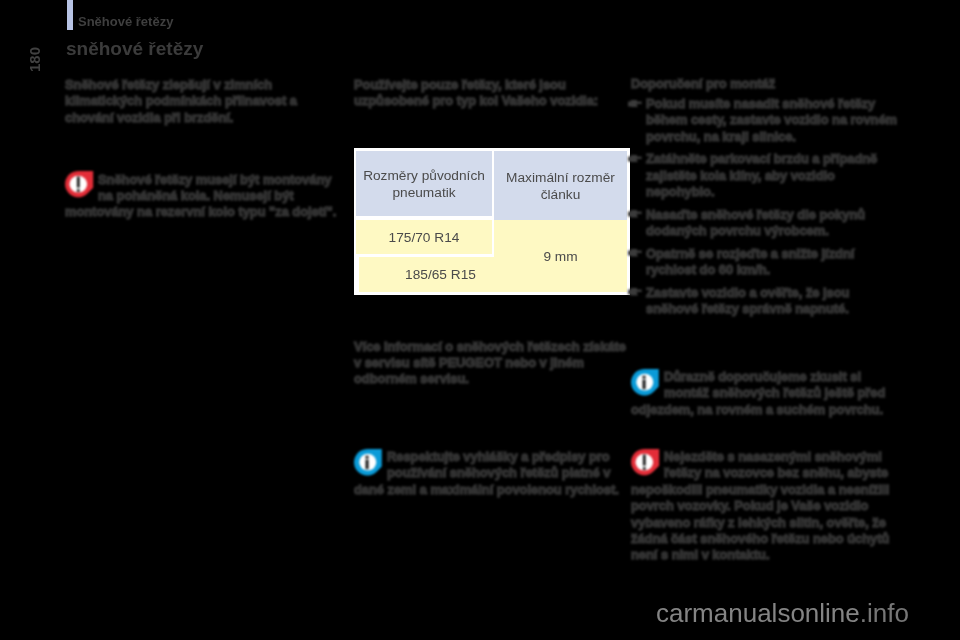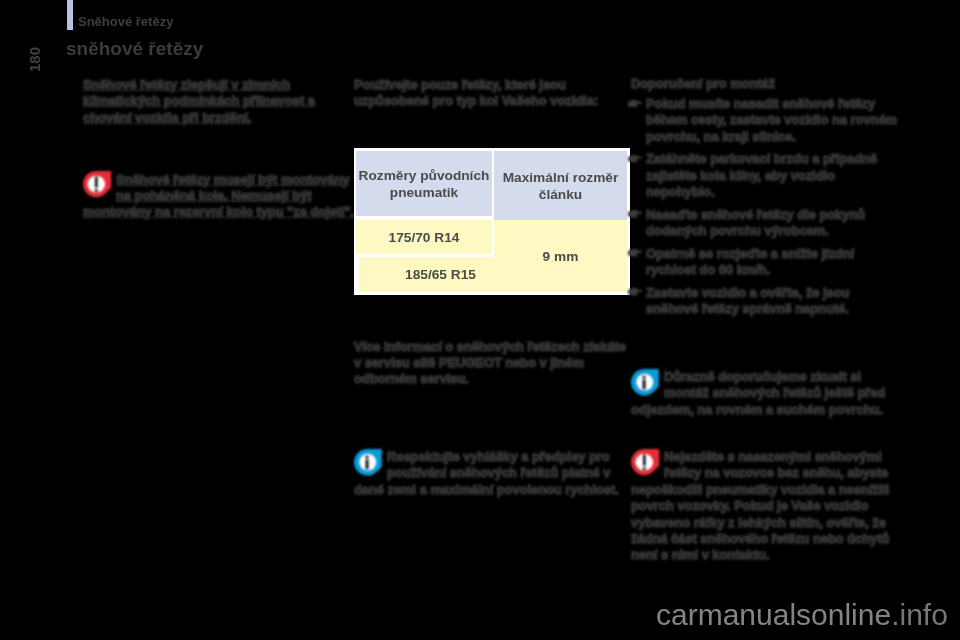--- a/index.html
+++ b/index.html
@@ -13,44 +13,44 @@
            white-space:nowrap;}
 
   .accent-bar{position:absolute;left:67px;top:-4px;width:6px;height:34px;background:#b7c3e4;}
   .section-label{position:absolute;left:78px;top:14px;color:#3f3f3f;
                  font-size:13px;font-weight:bold;letter-spacing:0px;}
   .page-title{position:absolute;left:66px;top:38px;color:#3b3b3b;
               font-size:19px;font-weight:bold;letter-spacing:0px;}
 
   .col{position:absolute;color:#333333;font-size:12.85px;font-weight:bold;line-height:16.4px;
         -webkit-text-stroke:1.35px #333333;filter:blur(0.8px);}
-  .c1{left:83px;width:274px;text-decoration:underline;}
+  .c1{left:65px;width:274px;}
   .c2{left:354px;width:274px;}
   .c3{left:631px;width:259px;}
   .c3b{left:646px;width:252px;}
 
   
   .icon{width:28px;height:26.6px;float:left;margin:-0.5px 5px 0 0;}
   .icon svg{display:block;overflow:visible}
 
   
   .tbl{position:absolute;left:353.5px;top:148px;width:276px;height:146.5px;background:#ffffff;}
   .tcell{position:absolute;display:flex;align-items:center;justify-content:center;
-         text-align:center;color:#4b4b4b;font-size:13.7px;font-weight:bold;
+         text-align:center;color:#4b4b4b;font-size:13.7px;font-weight:normal;
          font-family:"Liberation Sans",sans-serif;line-height:17px;}
   .thd{background:#d3dbec;}
   .tbd{background:#fef9c3;}
 
   .bullets{list-style:none;margin:0;padding:0;}
   .bullets li{position:relative;margin-bottom:6.2px;}
   .hand{position:absolute;left:-17.7px;top:3.5px;width:13.7px;height:7.2px;}
   .hand svg{display:block}
 
   .wm{position:absolute;left:656px;top:598px;color:#848484;
-      font-size:30px;letter-spacing:0px;font-weight:normal;}
+      font-size:26px;letter-spacing:0px;font-weight:normal;}
   .wm .dot{color:#767676;}
 </style>
 </head>
 <body>
 
 <div class="page">
 
   <div class="pagenum">180</div>
   <div class="accent-bar"></div>
   <div class="section-label">Sněhové řetězy</div>

